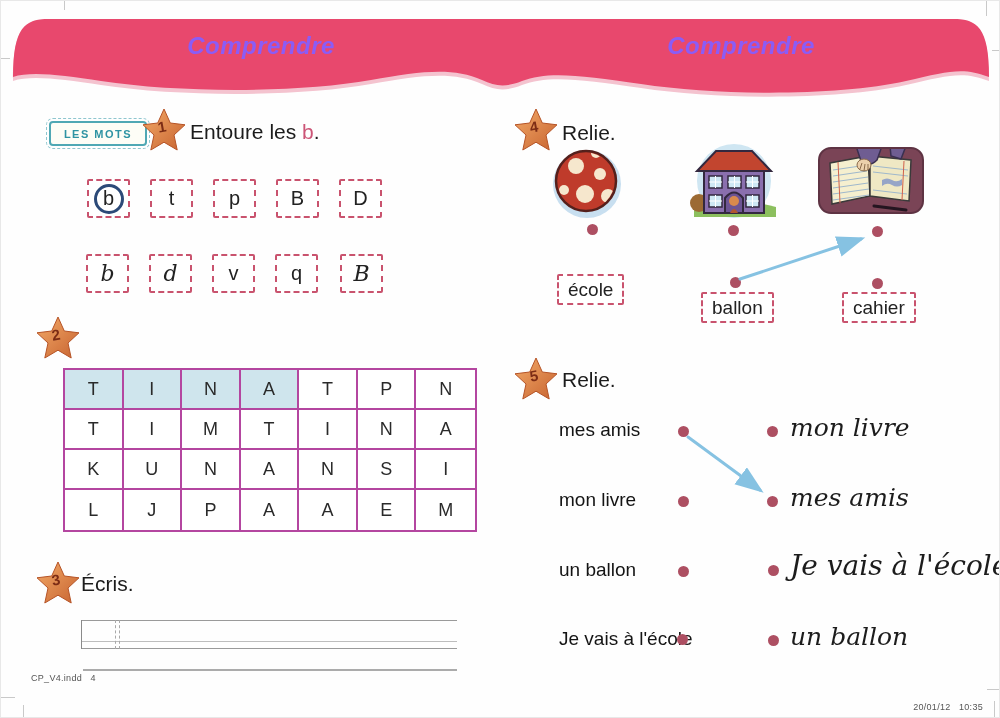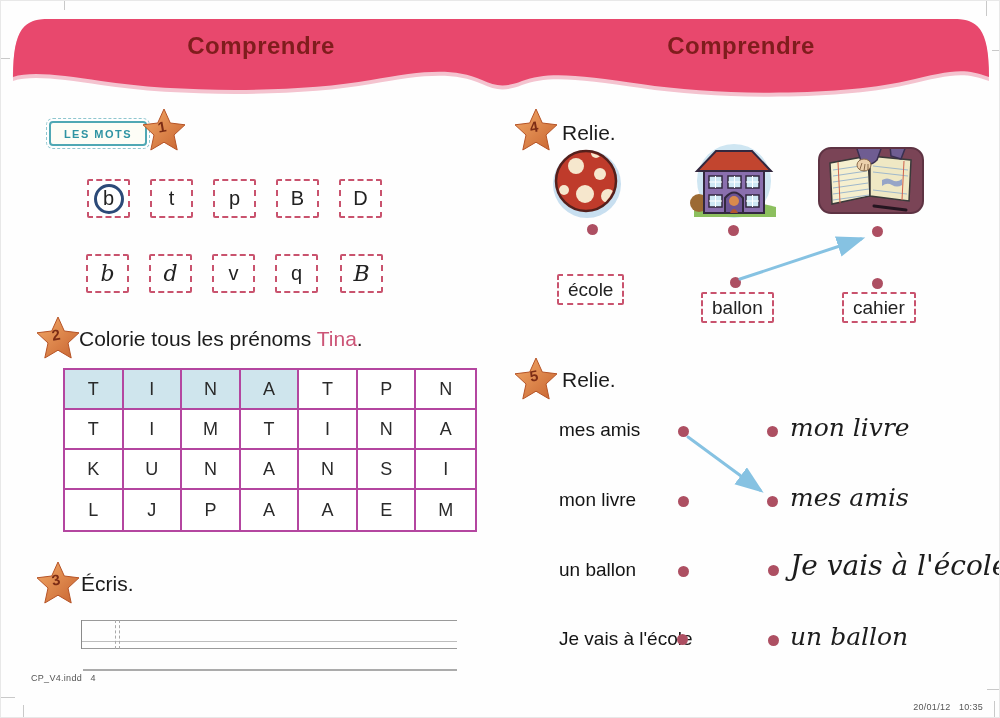--- a/index.html
+++ b/index.html
@@ -9,21 +9,21 @@
     background:#fefefe; overflow:hidden;
     font-family:"Liberation Sans", sans-serif;
     border:1px solid #e8e8e8;
   }
   .abs { position:absolute; }
 
   
   #banner { position:absolute; left:0; top:0; width:1000px; height:112px; }
   .banner-title {
     position:absolute; top:31px; width:240px; text-align:center;
-    color:#7f1d1d; font-size:24px; font-weight:bold; letter-spacing:.5px;
+    color:#8b5cf6; font-size:24px; font-weight:bold; letter-spacing:.5px;font-style:italic;
   }
 
   
   .crop { position:absolute; background:#c9c9c9; }
 
   
   #badge {
     position:absolute; left:48px; top:120px; width:98px; height:25px;
     display:flex; align-items:center; justify-content:center;
     color:#2e93a3; font-size:11px; font-weight:bold; letter-spacing:1.5px;
@@ -141,20 +141,21 @@
   <div class="crop" style="left:993px;top:700px;width:1px;height:18px"></div>
 
   <div id="badge">LES MOTS</div>
 
   <div class="star" style="left:140px;top:106px">
     <svg viewBox="0 0 46 46" width="46" height="46">
       <path d="M23 2 L29.3 16 L44 17.8 L33 28 L36.2 43 L23 35.2 L9.8 43 L13 28 L2 17.8 L16.7 16 Z" fill="url(#stargrad)" stroke="#b65427" stroke-width="1"></path>
     </svg>
     <span class="num">1</span>
   </div>
+  <div class="instr" style="left:189px;top:119px"><span>Entoure les </span><span class="accent">b</span><span>.</span></div>
 
   <div class="lbox" style="left:86px;top:178px">
     <span class="circle">
         <span>b</span>
       </span>
   </div>
   <div class="lbox" style="left:149px;top:178px">
       <span>t</span>
     </div>
   <div class="lbox" style="left:212px;top:178px">
@@ -182,21 +183,20 @@
   <div class="lbox" style="left:339px;top:253px">
       <span class="cur">B</span>
     </div>
 
   <div class="star" style="left:34px;top:314px">
     <svg viewBox="0 0 46 46" width="46" height="46">
       <path d="M23 2 L29.3 16 L44 17.8 L33 28 L36.2 43 L23 35.2 L9.8 43 L13 28 L2 17.8 L16.7 16 Z" fill="url(#stargrad)" stroke="#b65427" stroke-width="1"></path>
     </svg>
     <span class="num">2</span>
   </div>
-  <div class="instr" style="left:78px;top:326px"><span>Colorie tous les prénoms </span><span class="accent">Tina</span><span>.</span></div>
 
   <div id="tina-grid">
     <span class="cell hl">T</span>
     <span class="cell hl">I</span>
     <span class="cell hl">N</span>
     <span class="cell hl">A</span>
     <span class="cell">T</span>
     <span class="cell">P</span>
     <span class="cell">N</span>
     <span class="cell">T</span>

